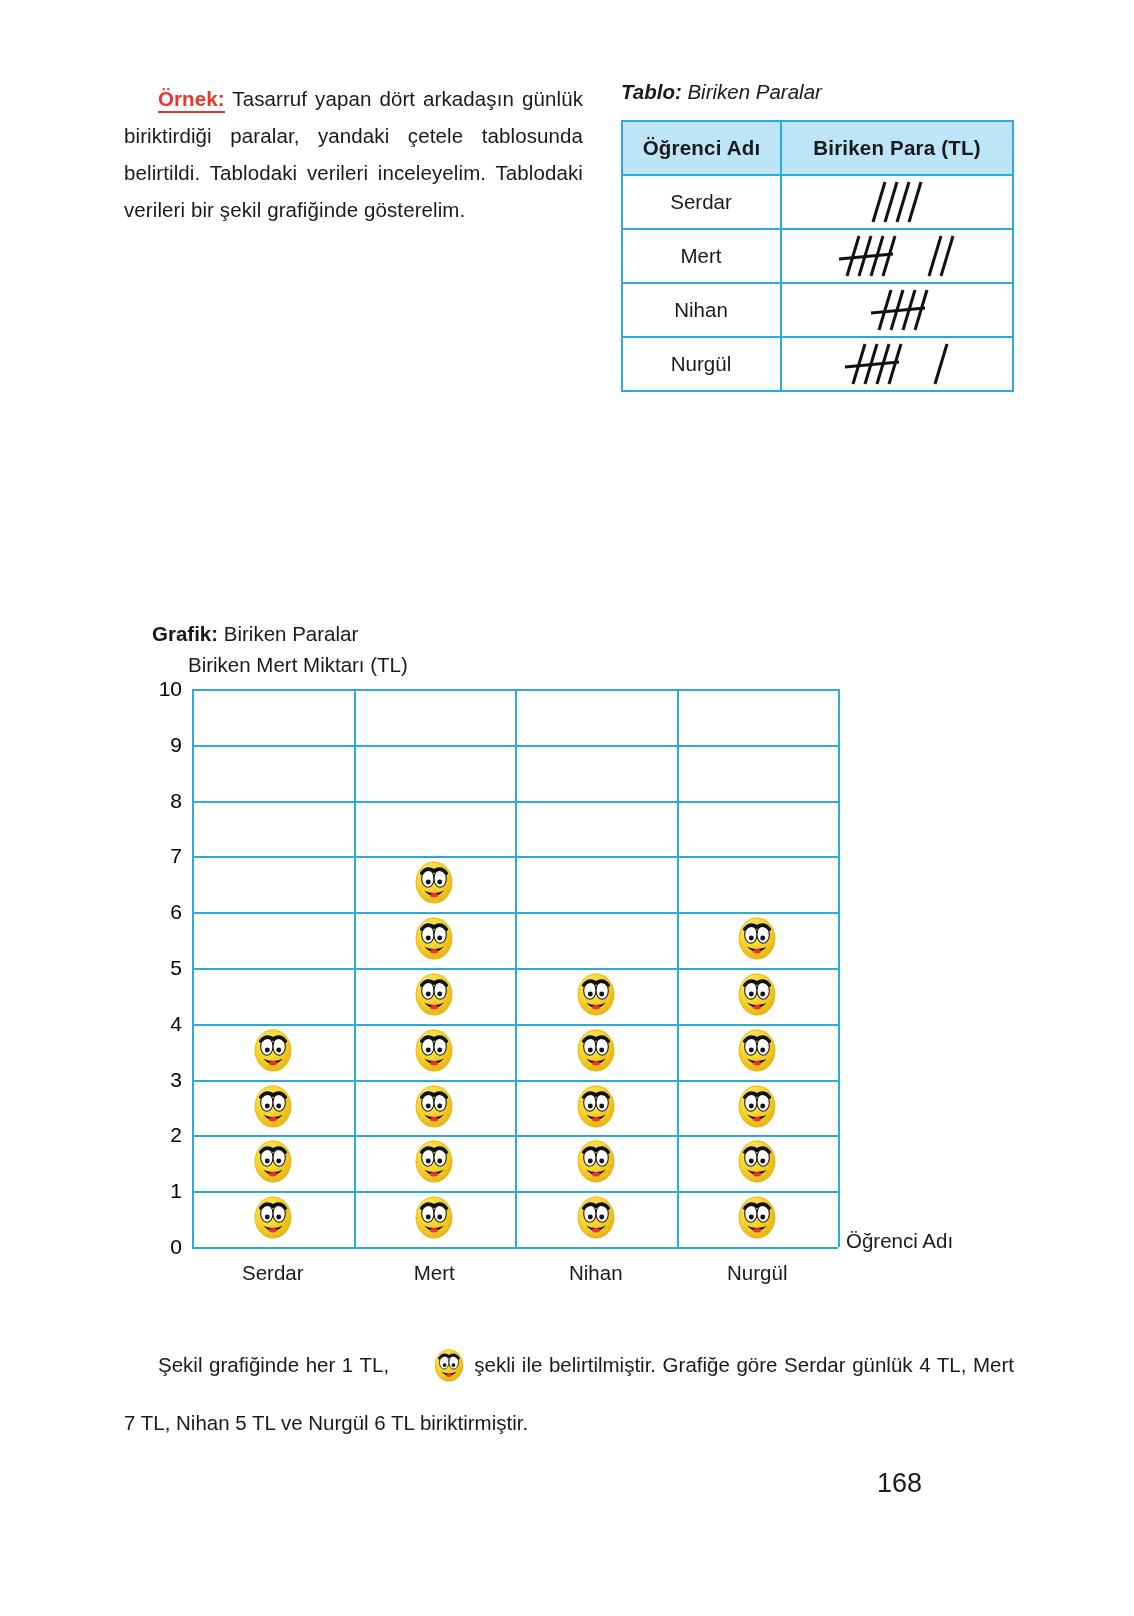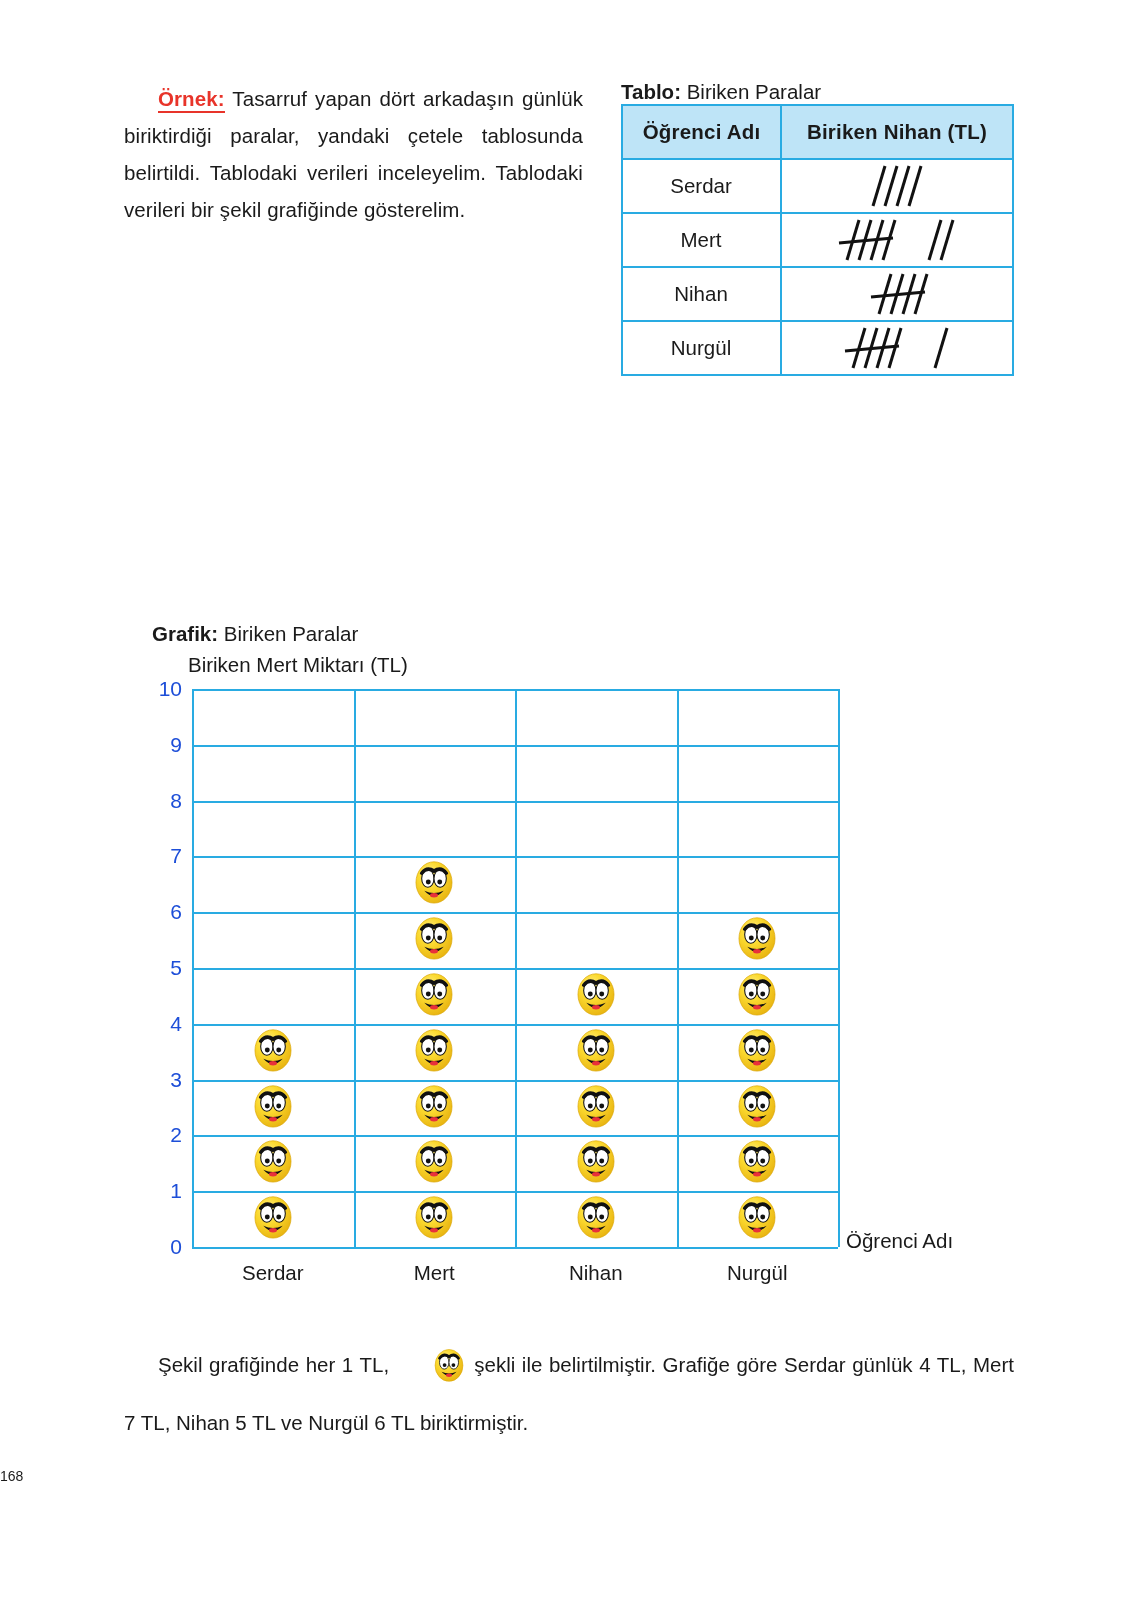--- a/index.html
+++ b/index.html
@@ -39,22 +39,23 @@
   .ornek {
     color: #e8342a;
     font-weight: bold;
     border-bottom: 2.5px solid #e8342a;
     padding-bottom: 1px;
   }
 
   .table-col { width: 400px; position: relative; }
   .tablo-caption {
     font-size: 20.5px;
-    margin-bottom: 0;
+    margin-bottom: 16px;
     white-space: nowrap;
+    font-style: italic;
   }
   .tablo-caption b { font-weight: bold; }
 
   table.tally {
     border-collapse: collapse;
     width: 391px;
     table-layout: fixed;
   }
   table.tally th, table.tally td {
     border: 2.2px solid #29abe2;
@@ -157,21 +158,21 @@
     border-top: 2.6px solid #29abe2;
   }
 
   .ytick {
     position: absolute;
     right: 0;
     width: 52px;
     text-align: right;
     font-size: 21px;
     transform: translateY(-50%);
-    color: #1d4ed8;
+    color: #000000;
   }
   .ytick-holder {
     position: absolute;
     left: 0;
     top: 8px;
     width: 58px;
     height: 558px;
   }
 
   .xlabel {
@@ -211,22 +212,22 @@
     display: inline-block;
     vertical-align: -12px;
     margin: 0 2px;
   }
 
   .page-number {
     position: absolute;
     left: 0;
     top: 1468px;
     width: 922px;
-    text-align: left;
-    font-size: 14px;
+    text-align: right;
+    font-size: 27px;
   }
 </style>
 </head>
 <body>
 
 <div class="page">
 
   <div class="top-row">
 
     <div class="intro-col">
@@ -241,21 +242,21 @@
       </div>
 
       <table class="tally">
         <colgroup>
             <col class="c1">
             <col class="c2">
           </colgroup>
         <thead>
           <tr>
             <th>Öğrenci Adı</th>
-            <th>Biriken Nihan (TL)</th>
+            <th>Biriken Para (TL)</th>
           </tr>
         </thead>
         <tbody id="tally-body">
             <tr>
               <td class="name">Serdar</td>
               <td class="marks">
                 <div class="tally-wrap">
                   <span class="tally-group">
                     <svg width="64" height="48" viewBox="0 0 64 48">
                       <line x1="8" y1="44" x2="20" y2="4" stroke="#111" stroke-width="3"></line>

